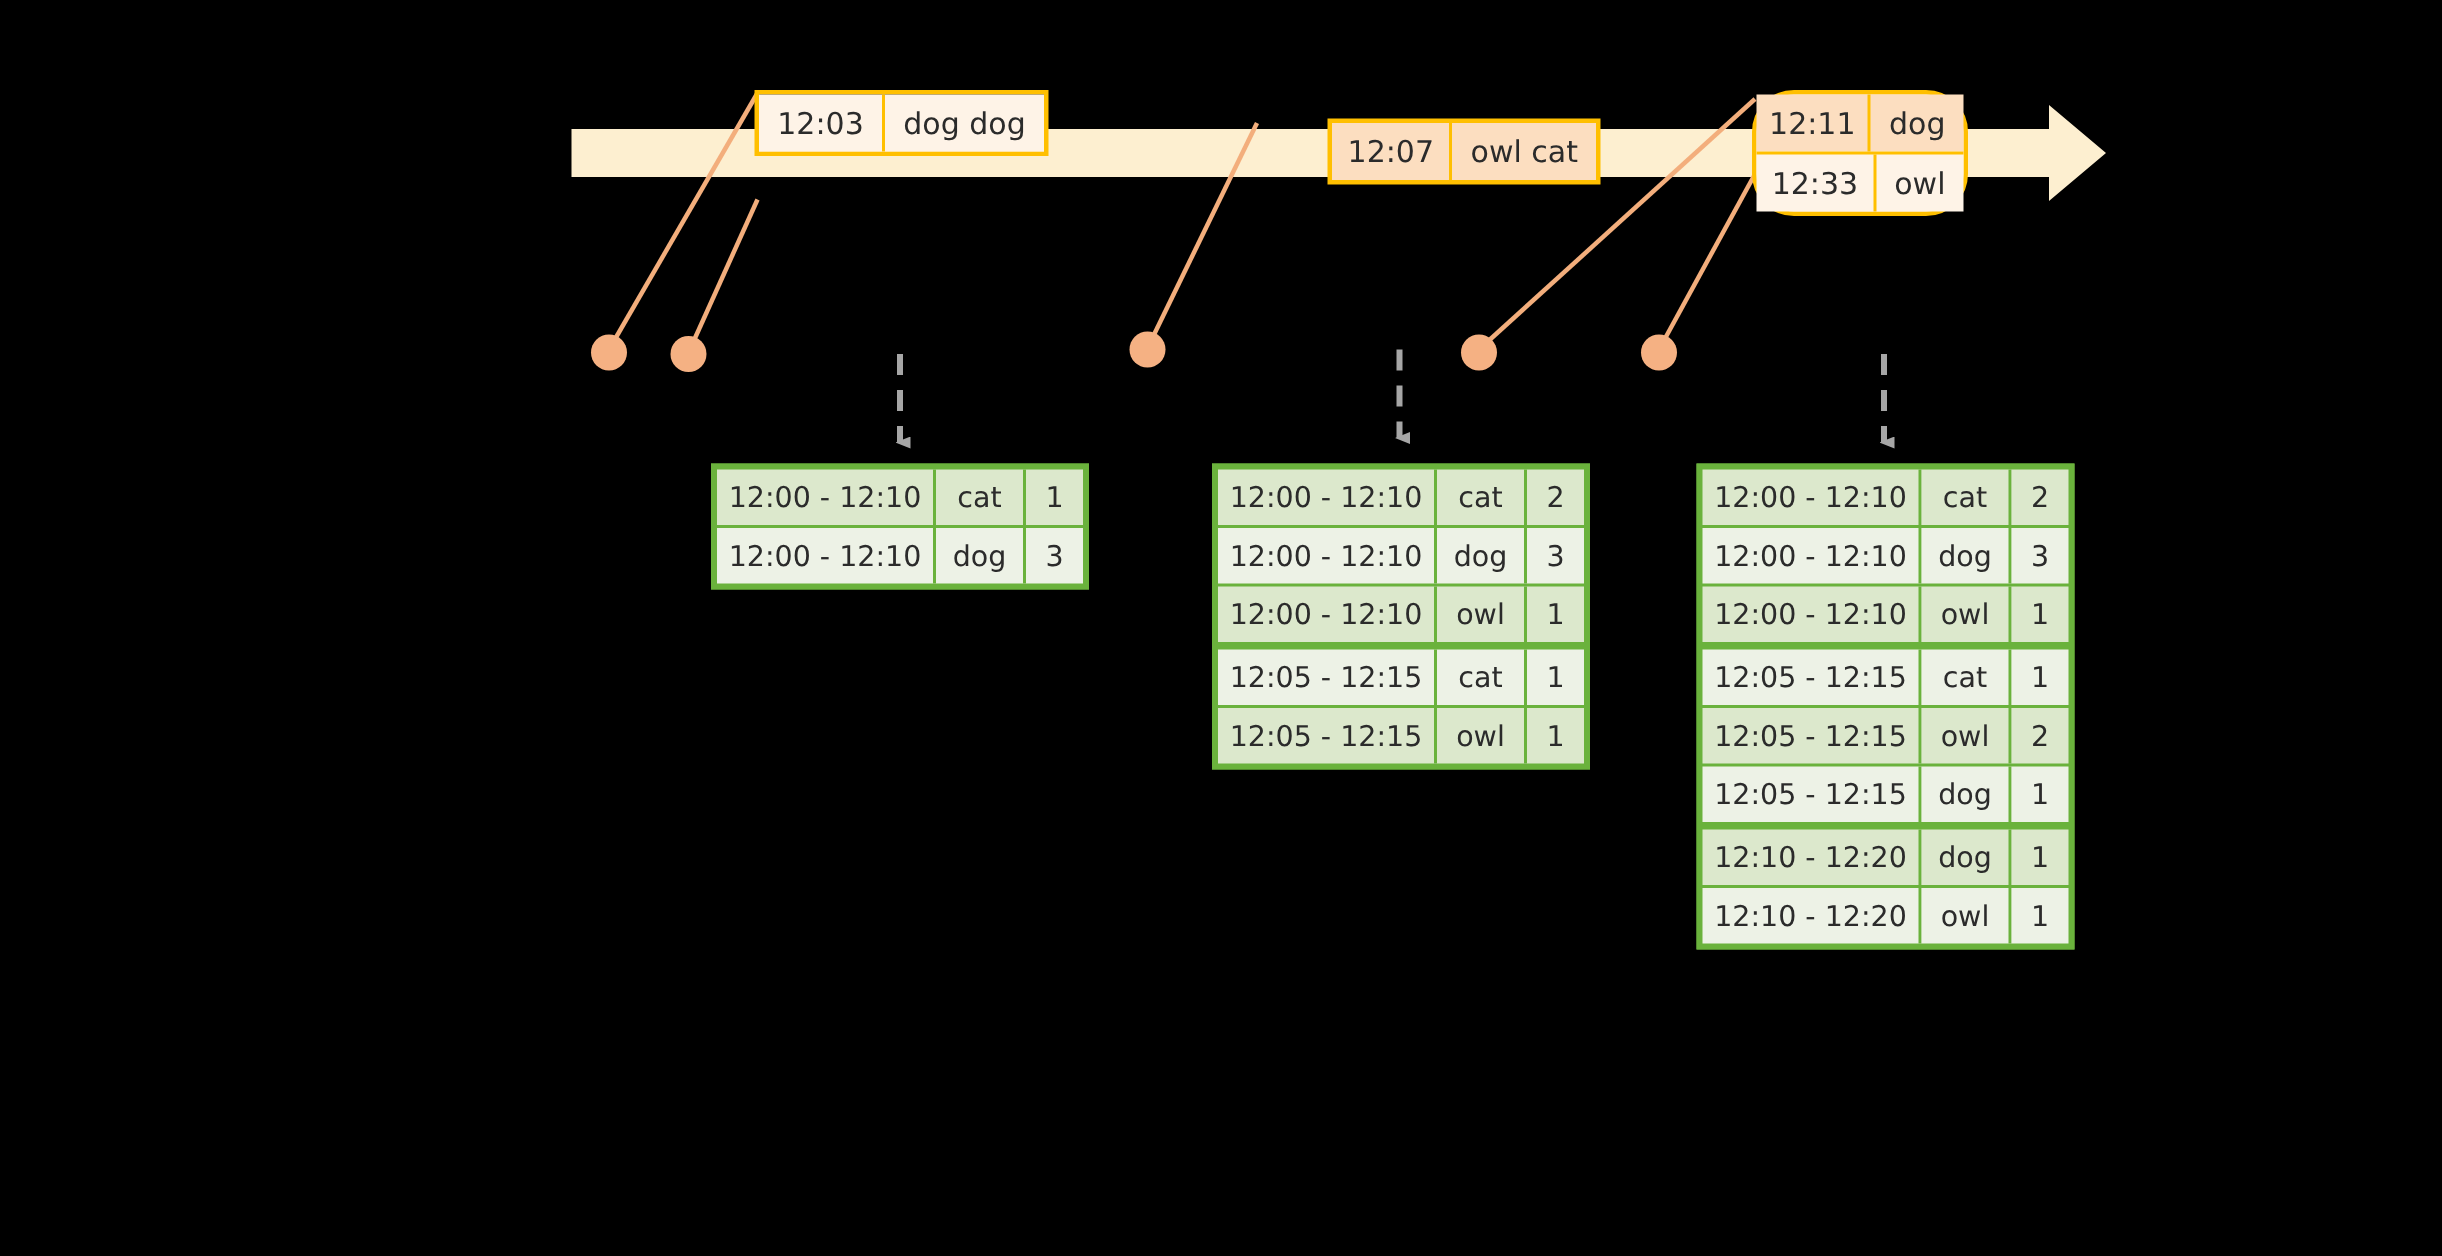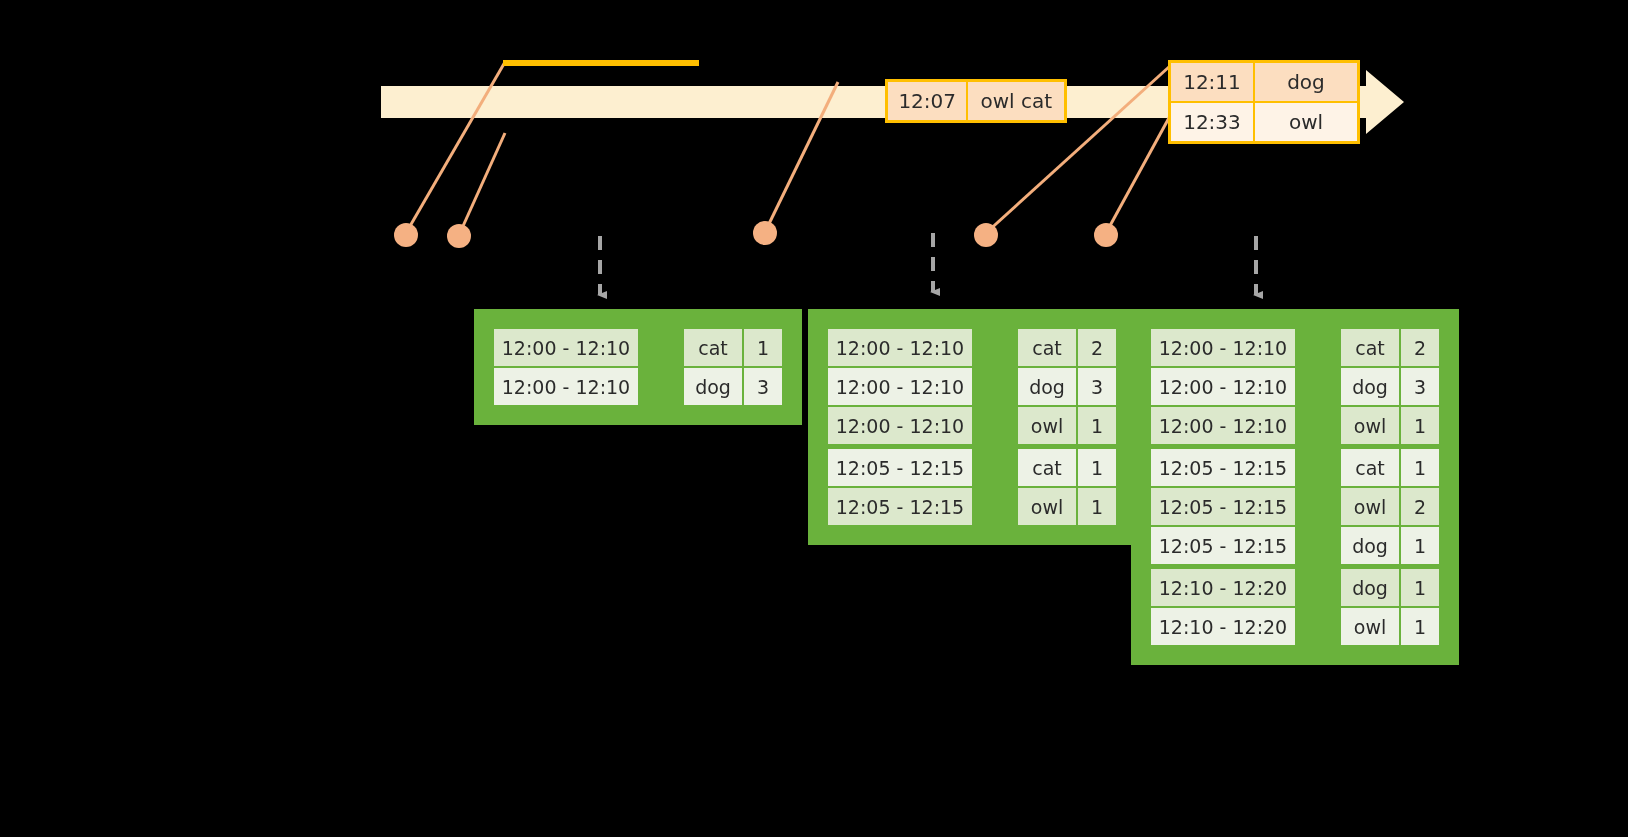--- a/index.html
+++ b/index.html
@@ -64,21 +64,21 @@
     padding: 0 12px;
     white-space: nowrap;
   }
 
   
   .result-table {
     position: absolute;
     border: 4px solid #6AB23C;
     box-sizing: border-box;
     background: #6AB23C;
-    padding: 16px;
+    padding: 0;
   }
   .rt-row {
     display: flex;
     align-items: stretch;
     height: 37px;
     border-bottom: 2px solid #6AB23C;
   }
   .rt-row:last-child { border-bottom: none; }
   .rt-row.group-end { border-bottom: 5px solid #6AB23C; }
   .rt-cell {
@@ -87,21 +87,21 @@
     justify-content: center;
     font-size: 19px;
     color: #2b2b2b;
     box-sizing: border-box;
     border-right: 2px solid #6AB23C;
   }
   .rt-cell:last-child { border-right: none; }
   .rt-row.shaded .rt-cell { background: #DCE8CC; }
   .rt-row.plain  .rt-cell { background: #EDF2E6; }
   .c-window { width: 146px; }
-  .c-word   { width: 60px; margin-left: 44px; }
+  .c-word   { width: 60px; }
   .c-count  { width: 38px; }
 </style>
 </head>
 <body>
 
 <div id="stage">
 
   <svg id="svg-layer" viewBox="0 0 1628 837">
     <defs>
       <marker id="dash-arrow" markerWidth="10" markerHeight="10" refX="4" refY="7" orient="auto" markerUnits="userSpaceOnUse">
@@ -131,28 +131,32 @@
     </g>
 
     <g stroke="#A6A6A6" stroke-width="4" stroke-dasharray="14,10" fill="none">
       <line x1="600" y1="236" x2="600" y2="295" marker-end="url(#dash-arrow)"></line>
       <line x1="933" y1="233" x2="933" y2="292" marker-end="url(#dash-arrow)"></line>
       <line x1="1256" y1="236" x2="1256" y2="295" marker-end="url(#dash-arrow)"></line>
     </g>
   </svg>
 
   <div class="event-box" id="event-box-0" style="left:503px; top:60px; width:196px;">
+      <div class="event-row plain">
+        <div class="ev-time">12:03</div>
+        <div class="ev-words">dog dog</div>
+      </div>
     </div>
   <div class="event-box" id="event-box-1" style="left:885px; top:79px; width:182px;">
       <div class="event-row shaded">
         <div class="ev-time">12:07</div>
         <div class="ev-words">owl cat</div>
       </div>
     </div>
-  <div class="event-box" id="event-box-2" style="left:1168px; top:60px; width:192px;">
+  <div class="event-box" id="event-box-2" style="left:1168px; top:60px; width:144px;border-radius:28px;">
       <div class="event-row shaded">
         <div class="ev-time">12:11</div>
         <div class="ev-words">dog</div>
       </div>
       <div class="event-row plain">
         <div class="ev-time">12:33</div>
         <div class="ev-words">owl</div>
       </div>
     </div>
 

